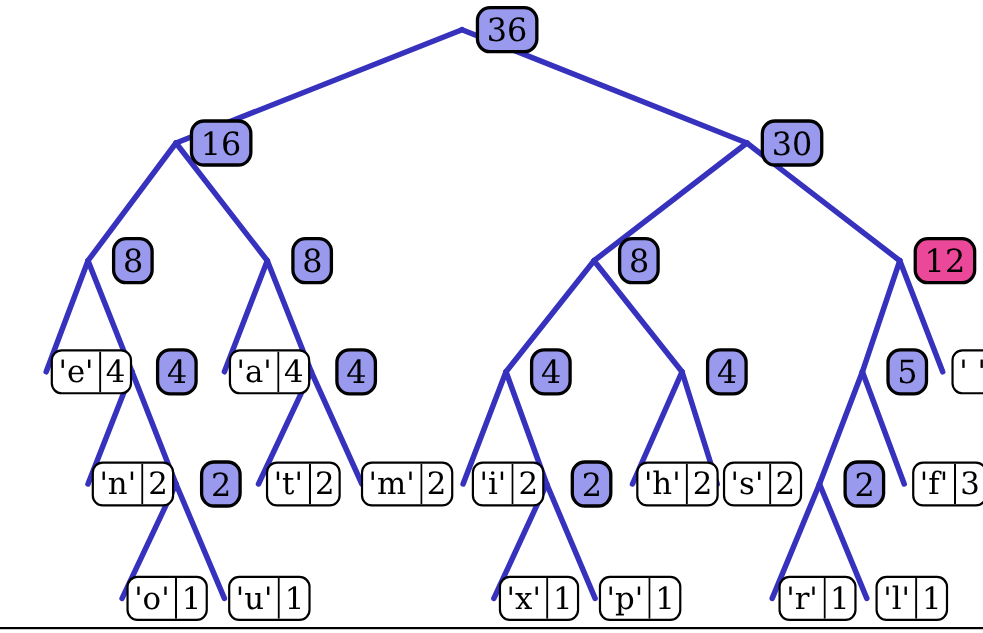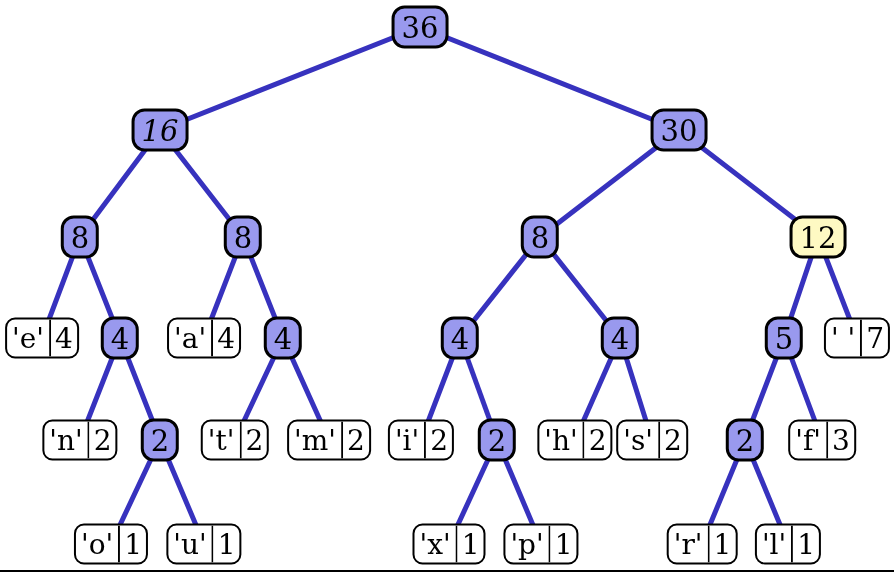--- a/index.html
+++ b/index.html
@@ -22,20 +22,21 @@
     width: 894px;
     height: 575px;
     z-index: 1;
   }
   .tree-node {
     position: absolute;
     transform: translate(-50%, -50%);
     z-index: 2;
     color: #000000;
     white-space: nowrap;
+    margin-left: 41px;
   }
   .internal {
     border: 3.5px solid #000000;
     border-radius: 13px;
     height: 43px;
     min-width: 26px;
     padding: 0 7px;
     box-sizing: border-box;
     display: flex;
     align-items: center;
@@ -107,26 +108,26 @@
       <line x1="497" y1="440" x2="541" y2="544" stroke="#3732be" stroke-width="5" stroke-linecap="round"></line>
       <line x1="620" y1="338" x2="575" y2="440" stroke="#3732be" stroke-width="5" stroke-linecap="round"></line>
       <line x1="620" y1="338" x2="652" y2="440" stroke="#3732be" stroke-width="5" stroke-linecap="round"></line>
       <line x1="784" y1="338" x2="745" y2="440" stroke="#3732be" stroke-width="5" stroke-linecap="round"></line>
       <line x1="784" y1="338" x2="822" y2="440" stroke="#3732be" stroke-width="5" stroke-linecap="round"></line>
       <line x1="745" y1="440" x2="702" y2="544" stroke="#3732be" stroke-width="5" stroke-linecap="round"></line>
       <line x1="745" y1="440" x2="788" y2="544" stroke="#3732be" stroke-width="5" stroke-linecap="round"></line>
     </svg>
   <div id="node-layer">
       <div class="tree-node internal" style="left: 420px; top: 27px; background: rgb(153, 153, 238); border-color: rgb(0, 0, 0);">36</div>
-      <div class="tree-node internal" style="left: 160px; top: 130px; background: rgb(153, 153, 238); border-color: rgb(0, 0, 0); font-style: italic;">16</div>
+      <div class="tree-node internal" style="left: 160px; top: 130px; background: rgb(153, 153, 238); border-color: rgb(0, 0, 0);">16</div>
       <div class="tree-node internal" style="left: 679px; top: 130px; background: rgb(153, 153, 238); border-color: rgb(0, 0, 0);">30</div>
       <div class="tree-node internal" style="left: 80px; top: 237px; background: rgb(153, 153, 238); border-color: rgb(0, 0, 0);">8</div>
       <div class="tree-node internal" style="left: 243px; top: 237px; background: rgb(153, 153, 238); border-color: rgb(0, 0, 0);">8</div>
       <div class="tree-node internal" style="left: 540px; top: 237px; background: rgb(153, 153, 238); border-color: rgb(0, 0, 0);">8</div>
-      <div class="tree-node internal" style="left: 818px; top: 237px; background: #fef9c3; border-color: rgb(0, 0, 0);">12</div>
+      <div class="tree-node internal" style="left: 818px; top: 237px; background: #ec4899; border-color: rgb(0, 0, 0);">12</div>
       <div class="tree-node leaf" style="left: 42px; top: 338px; background: rgb(255, 255, 255); border-color: rgb(0, 0, 0);">
         <span class="char-cell">'e'</span>
         <span class="count-cell">4</span>
       </div>
       <div class="tree-node internal" style="left: 120px; top: 338px; background: rgb(153, 153, 238); border-color: rgb(0, 0, 0);">4</div>
       <div class="tree-node leaf" style="left: 204px; top: 338px; background: rgb(255, 255, 255); border-color: rgb(0, 0, 0);">
         <span class="char-cell">'a'</span>
         <span class="count-cell">4</span>
       </div>
       <div class="tree-node internal" style="left: 283px; top: 338px; background: rgb(153, 153, 238); border-color: rgb(0, 0, 0);">4</div>

